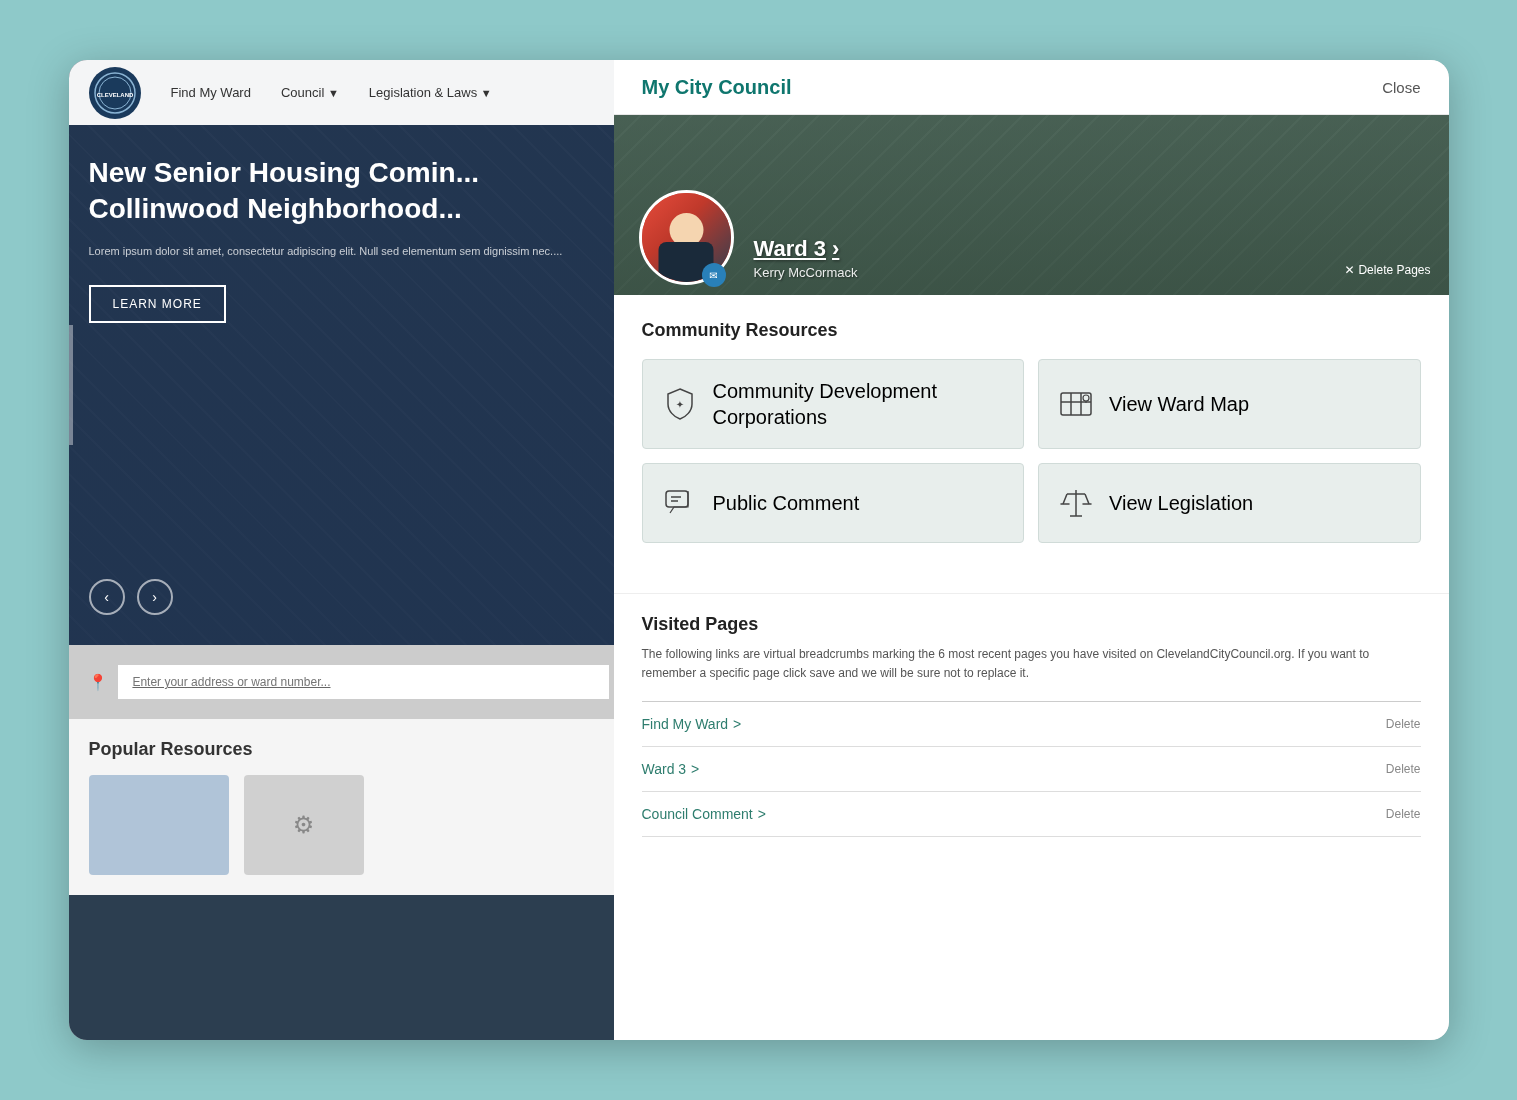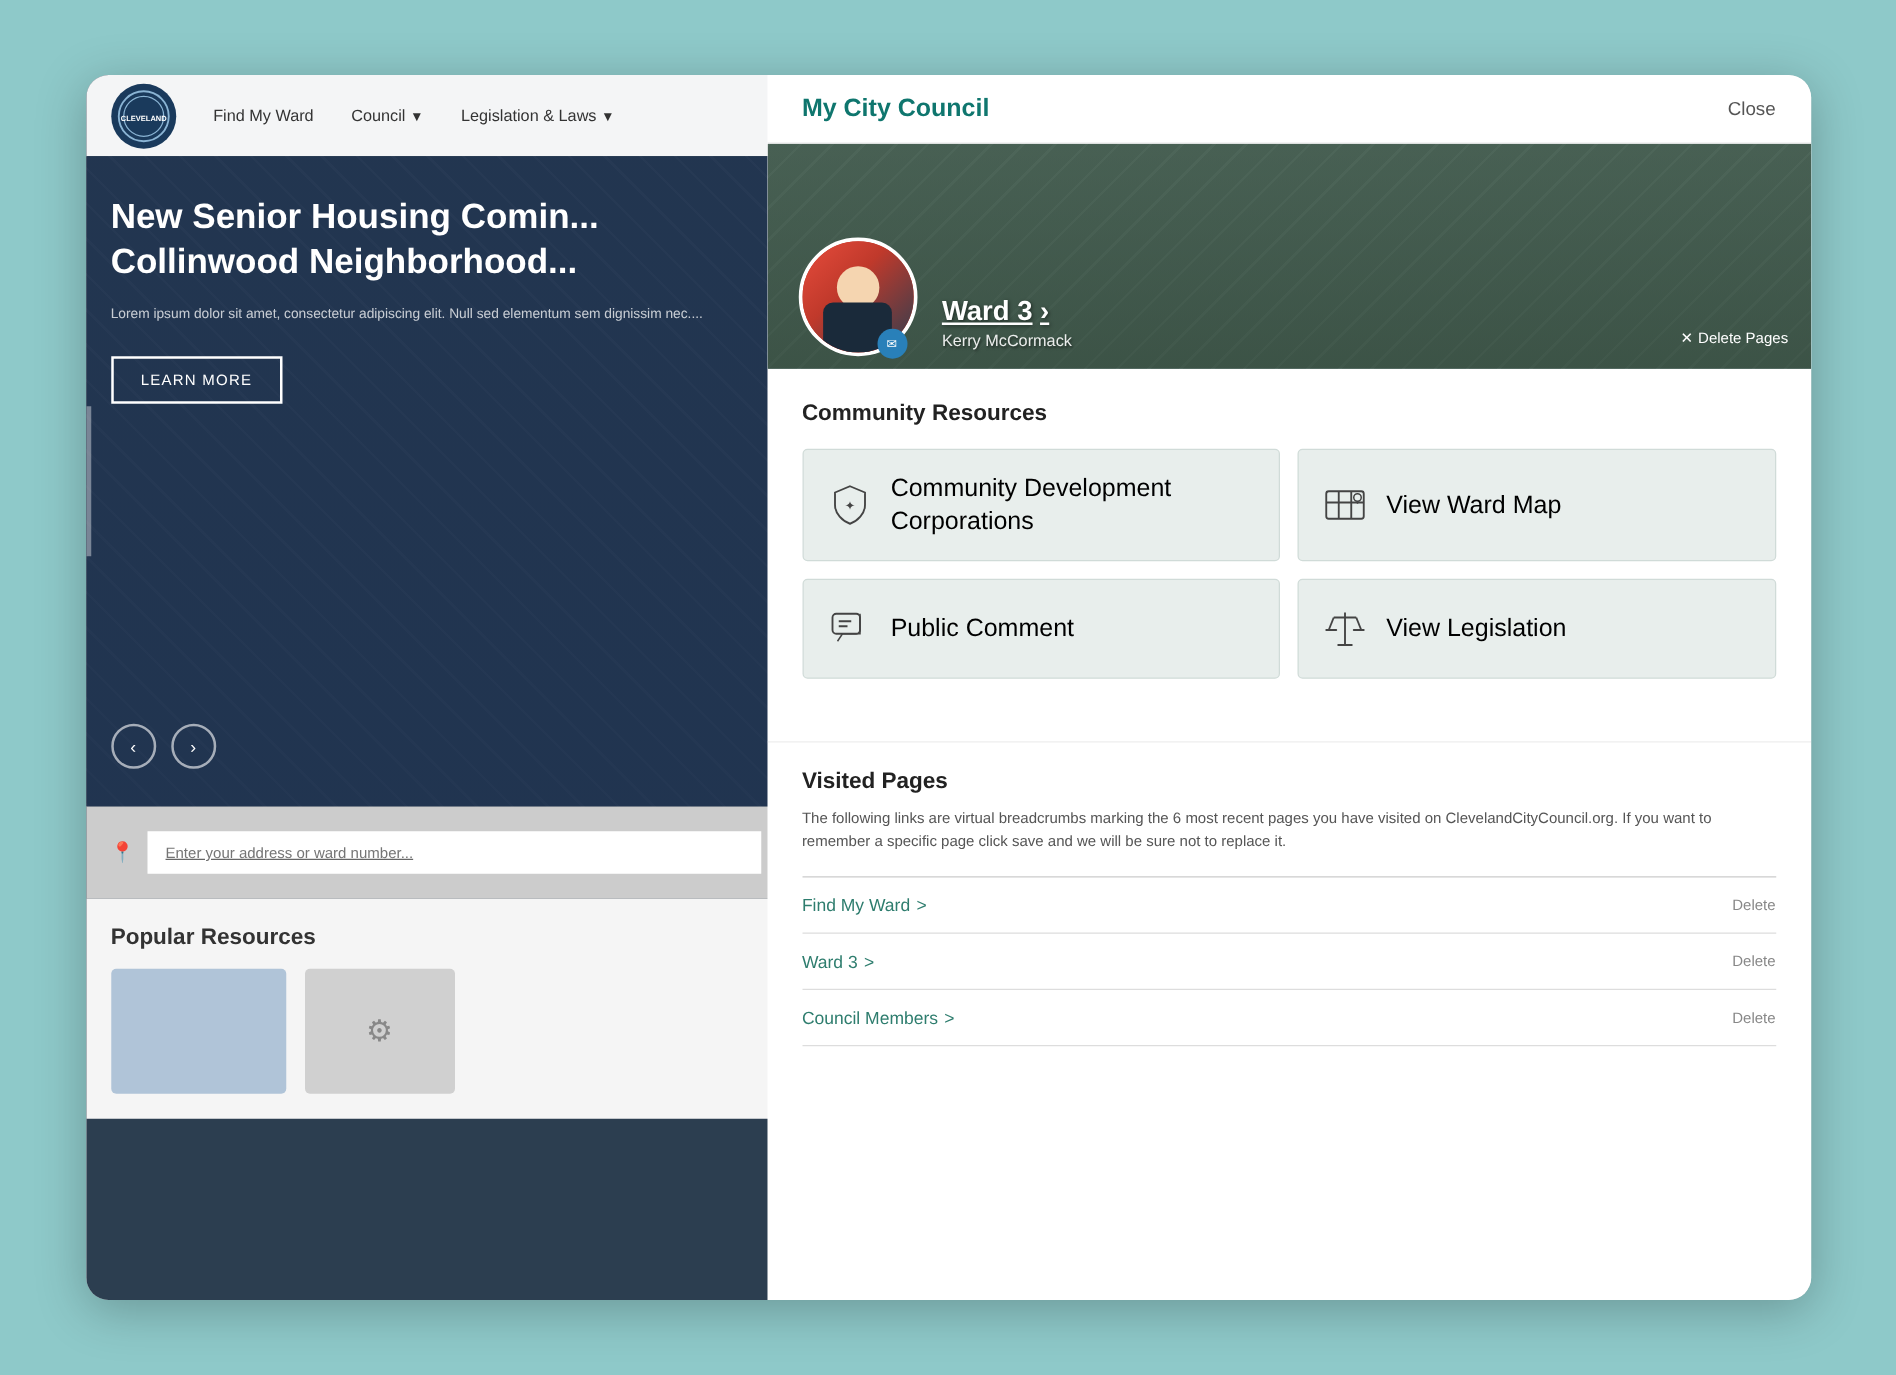--- a/index.html
+++ b/index.html
@@ -617,21 +617,21 @@
           </div>
           <div class="visited-item">
             <span class="visited-link">
               <span>Ward 3</span>
               <span>&gt;</span>
             </span>
             <span class="visited-delete">Delete</span>
           </div>
           <div class="visited-item">
             <span class="visited-link">
-              <span>Council Members</span>
+              <span>Council Comment</span>
               <span>&gt;</span>
             </span>
             <span class="visited-delete">Delete</span>
           </div>
         </div>
       </div>
 
     </div>
   </div>
 </div>

